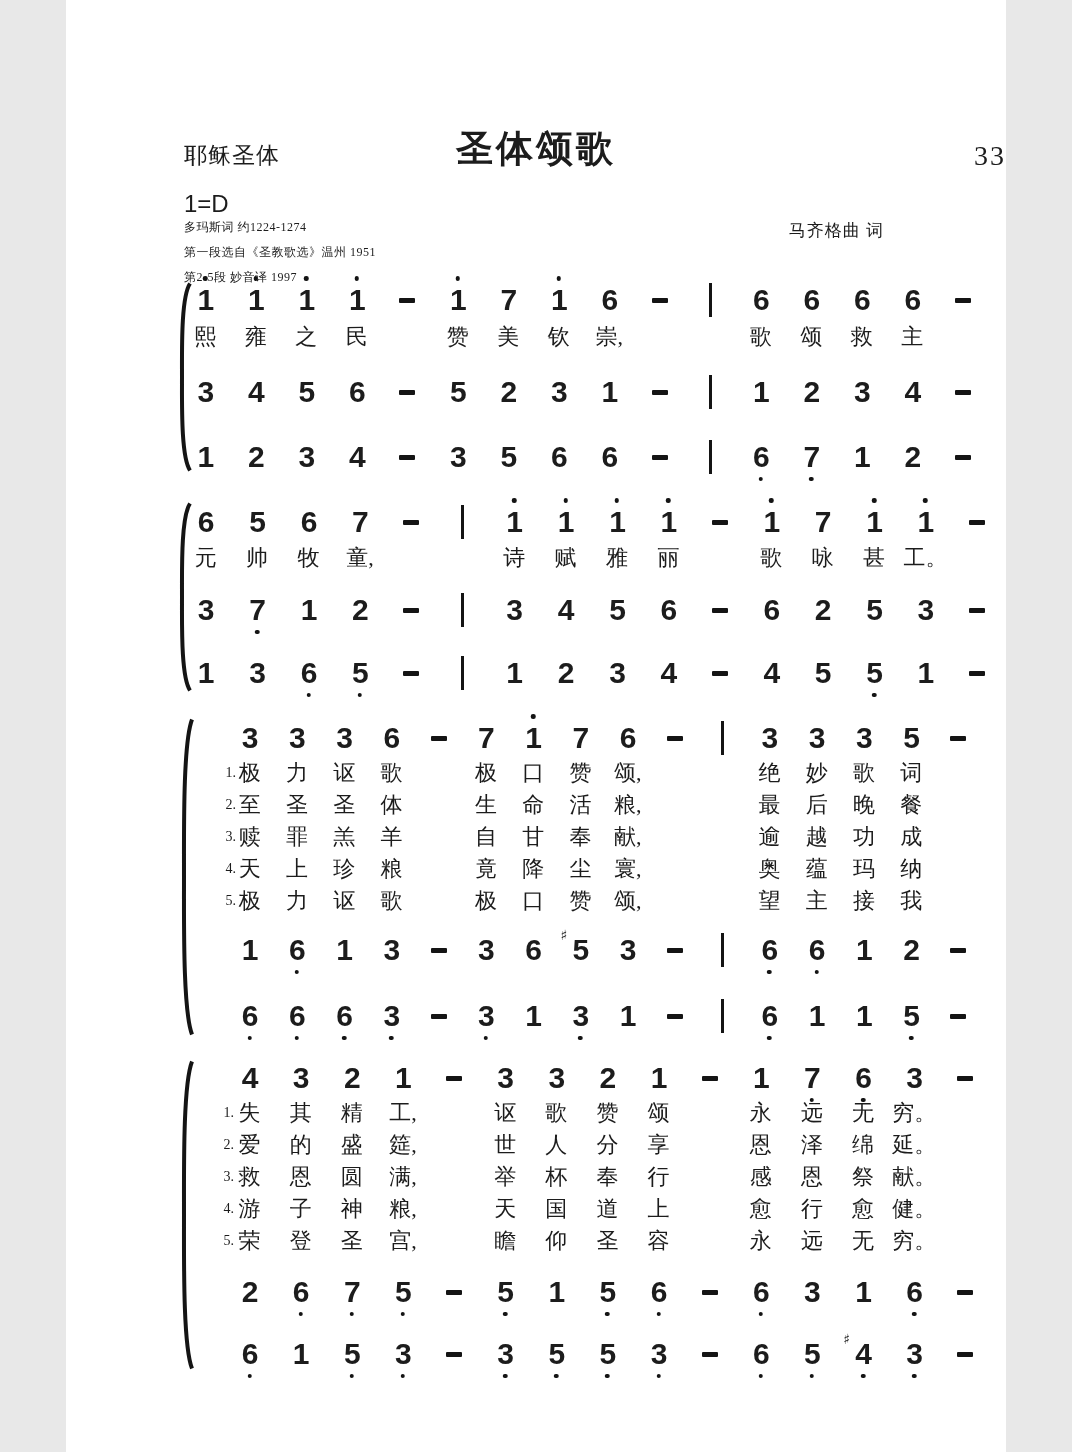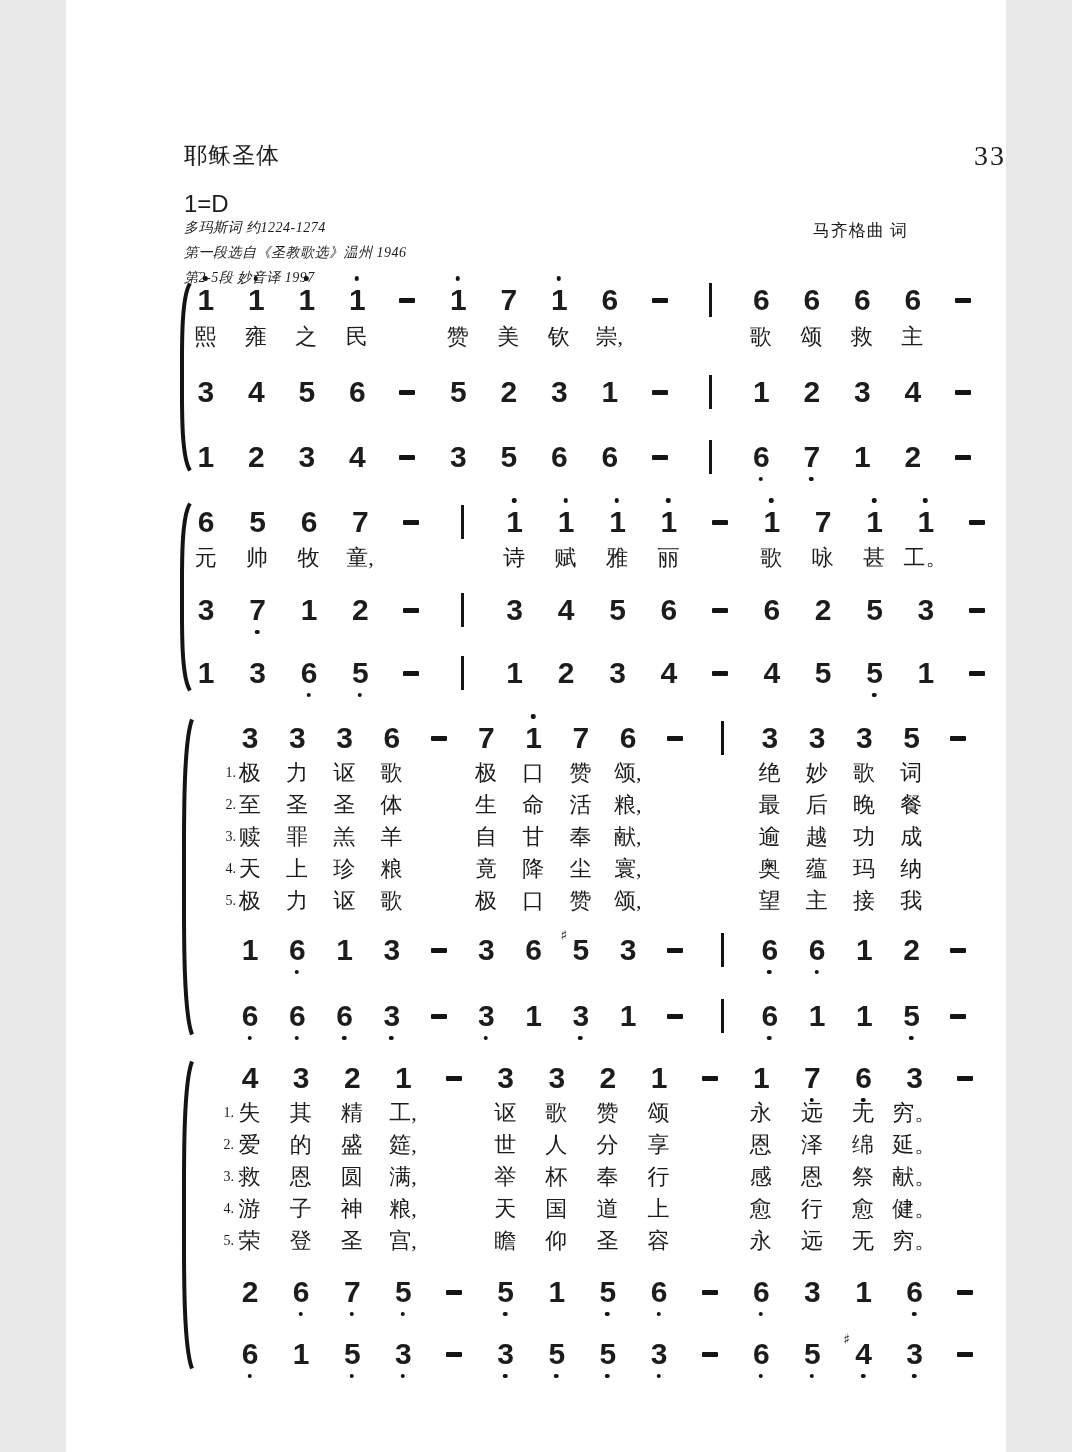--- a/index.html
+++ b/index.html
@@ -10,25 +10,25 @@
     background:#ffffff;
     color:#1c1c1c;
     font-family:"Liberation Serif","DejaVu Serif",serif;
     overflow:hidden;
   }
   
   .hdr-category{position:absolute;left:118px;top:140px;font-size:23px;letter-spacing:1px;}
   .hdr-title{position:absolute;left:0;right:0;top:124px;text-align:center;font-size:37px;font-weight:600;letter-spacing:3px;}
   .hdr-number{position:absolute;left:908px;top:140px;font-size:28px;letter-spacing:2px;}
   .hdr-key{position:absolute;left:118px;top:190px;font-size:24px;font-weight:400;font-family:"Liberation Sans","DejaVu Sans",sans-serif;}
-  .credit{position:absolute;left:118px;font-size:14px;letter-spacing:.5px;font-style:italic;}
+  .credit{position:absolute;left:118px;font-size:12px;letter-spacing:.5px;}
   .credit.c1{top:219px;}
   .credit.c2{top:244px;}
   .credit.c3{top:269px;}
-  .credit-right{position:absolute;right:98px;top:219px;font-size:17px;letter-spacing:1px;}
+  .credit-right{position:absolute;right:122px;top:219px;font-size:17px;letter-spacing:1px;}
   
   .brace{position:absolute;}
   .row{position:absolute;display:grid;align-items:center;justify-items:center;height:40px;}
   .row.lyric{height:30px;}
   .cell{position:relative;display:flex;align-items:center;justify-content:center;width:100%;height:100%;}
   .note{
     position:relative;
     font-family:"Liberation Sans","DejaVu Sans",sans-serif;
     font-weight:700;font-size:30px;line-height:1;
     letter-spacing:-1px;
@@ -49,24 +49,25 @@
   .vnum{
     position:absolute;left:-16px;top:50%;transform:translateY(-50%);
     width:26px;text-align:right;font-size:14px;line-height:1;
   }
 </style>
 </head>
 <body>
 
 <div class="page" id="score">
   <div class="hdr-category">耶稣圣体</div>
+  <div class="hdr-title">圣体颂歌</div>
   <div class="hdr-number">334</div>
   <div class="hdr-key">1=D</div>
   <div class="credit c1">多玛斯词  约1224-1274</div>
-  <div class="credit c2">第一段选自《圣教歌选》温州 1946</div>
+  <div class="credit c2">第一段选自《圣教歌选》温州 1951</div>
   <div class="credit c3">第2-5段  妙音译 1997</div>
   <div class="credit-right">马齐格曲  词</div>
 <svg width="18" height="190" class="brace" style="left: 110px; top: 282px;">
       <path d="M14 1.5 C 5 15.200000000000001 6 66.5 6 95 C 6 123.5 5 174.8 14 188.5" fill="none" stroke="#141414" stroke-width="4"></path>
     </svg>
     <div class="row music" style="left: 114px; top: 280px; width: 808px; grid-template-columns: repeat(16, 1fr);">
       <span class="cell">
         <span class="note">1<span class="dot hi"></span></span>
       </span>
       <span class="cell">

